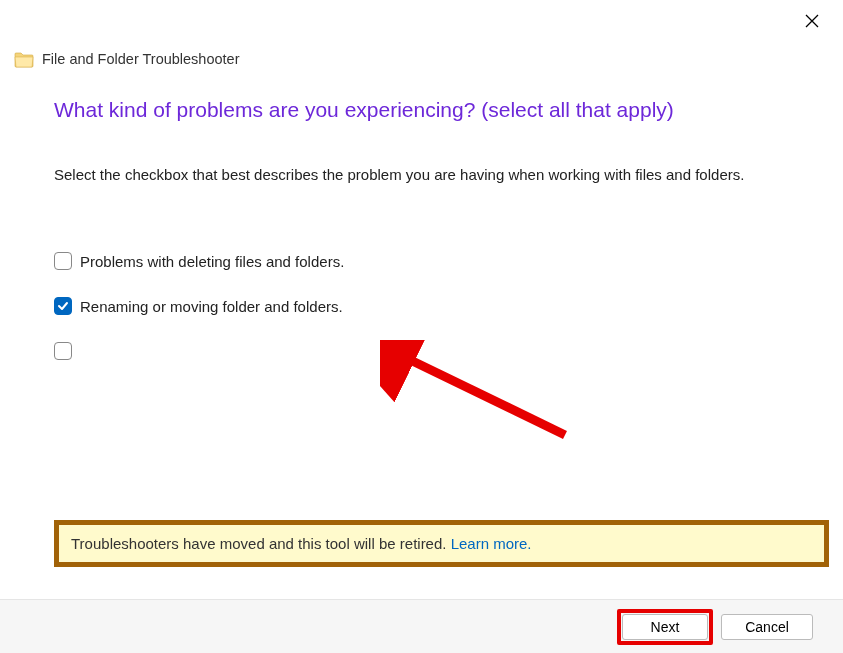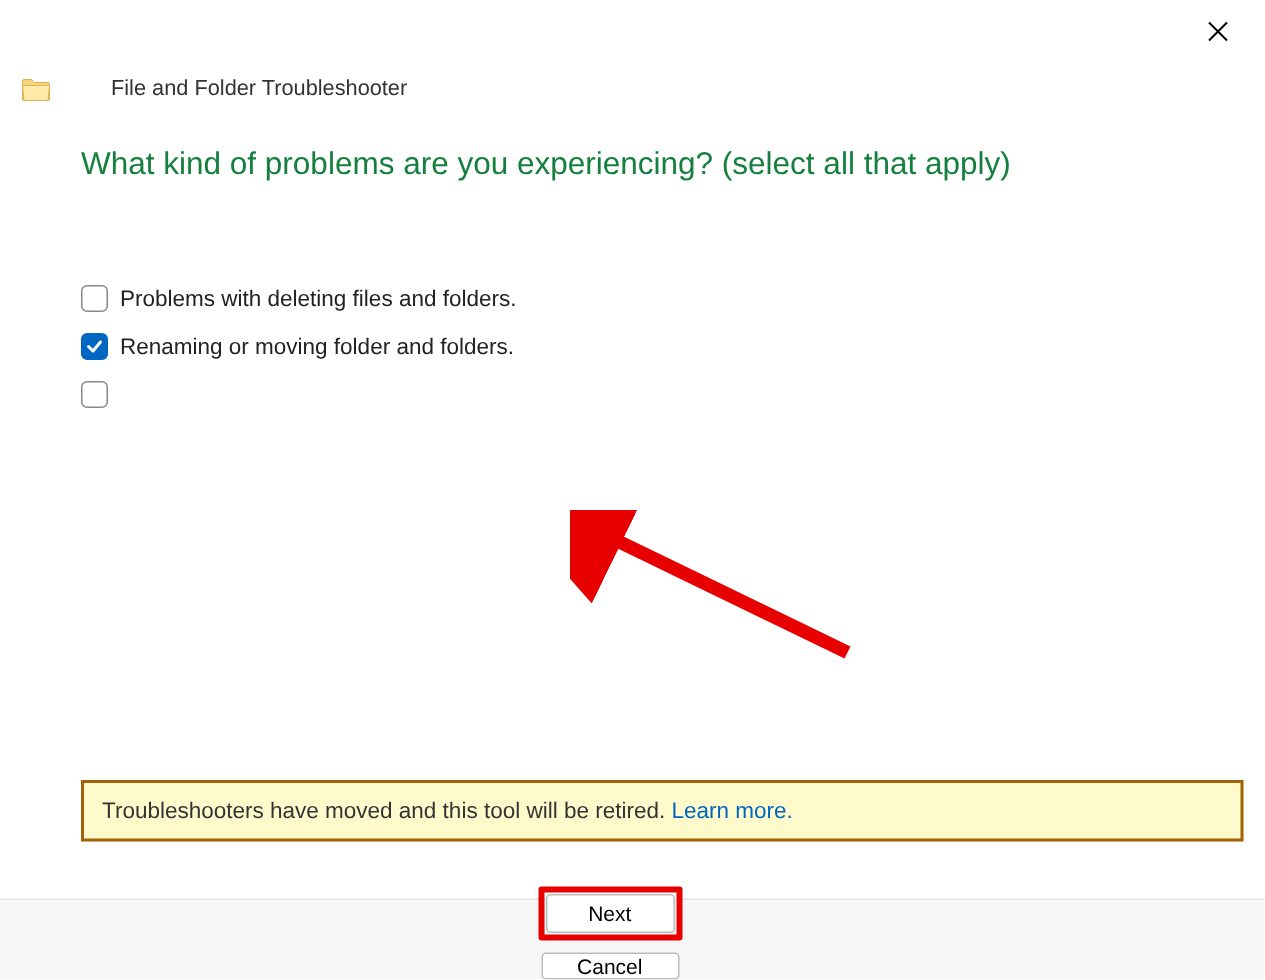--- a/index.html
+++ b/index.html
@@ -28,41 +28,40 @@
       padding: 50px 0 0 14px;
       gap: 8px;
     }
     .folder-icon {
       width: 20px;
       height: 18px;
     }
     .header-title {
       font-size: 14.5px;
       color: #333;
-      margin-left: 32px;
     }
     .content {
       padding: 30px 54px 0 54px;
     }
     .main-heading {
       font-size: 21px;
-      color: #15803d;
+      color: #6d28d9;
       font-weight: 400;
-      margin-bottom: 68px;
+      margin-bottom: 41px;
     }
     .instruction {
       font-size: 15px;
       color: #222;
       line-height: 1.55;
       margin-bottom: 66px;
     }
     .checkbox-list {
       display: flex;
       flex-direction: column;
-      gap: 14px;
+      gap: 27px;
     }
     .checkbox-row {
       display: flex;
       align-items: center;
       gap: 8px;
       cursor: pointer;
     }
     .checkbox {
       width: 18px;
       height: 18px;
@@ -88,21 +87,21 @@
     .checkbox-label {
       font-size: 15px;
       color: #222;
     }
     .notice {
       position: absolute;
       left: 54px;
       right: 14px;
       top: 520px;
       background: #fffacc;
-      border: 2px solid #a16207;
+      border: 5px solid #a16207;
       padding: 10px 12px;
       font-size: 15px;
       color: #333;
     }
     .notice a {
       color: #0067c0;
       text-decoration: none;
       cursor: pointer;
     }
     .footer {
@@ -111,21 +110,20 @@
       right: 0;
       bottom: 0;
       height: 54px;
       background: #f6f6f6;
       border-top: 1px solid #e5e5e5;
       display: flex;
       justify-content: flex-end;
       align-items: center;
       padding-right: 30px;
       gap: 8px;
-      flex-direction: column;
     }
     .btn {
       min-width: 92px;
       height: 26px;
       border: 1px solid #bbb;
       background: #fff;
       border-radius: 3px;
       font-size: 14px;
       cursor: pointer;
       font-family: inherit;
@@ -154,20 +152,21 @@
 <div class="header">
   <svg class="folder-icon" viewBox="0 0 20 18">
     <path d="M1 4 L1 16 Q1 17 2 17 L18 17 Q19 17 19 16 L19 6 Q19 5 18 5 L9 5 L7 3 L2 3 Q1 3 1 4 Z" fill="#f4d47c" stroke="#d4a83c" stroke-width="0.6"></path>
     <path d="M1 7 L19 7 L18 17 L2 17 Z" fill="#ffe9a8" stroke="#d4a83c" stroke-width="0.5"></path>
   </svg>
   <span class="header-title">File and Folder Troubleshooter</span>
 </div>
 
 <div class="content">
   <h1 class="main-heading">What kind of problems are you experiencing? (select all that apply)</h1>
+  <p class="instruction">Select the checkbox that best describes the problem you are having when working with files and folders.</p>
 
   <div class="checkbox-list">
 
     <label class="checkbox-row">
       <span class="checkbox">
         
       </span>
       <span class="checkbox-label">Problems with deleting files and folders.</span>
     </label>
 

